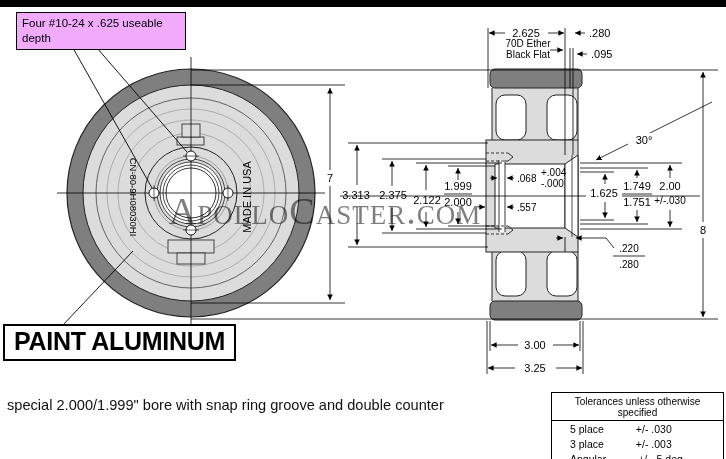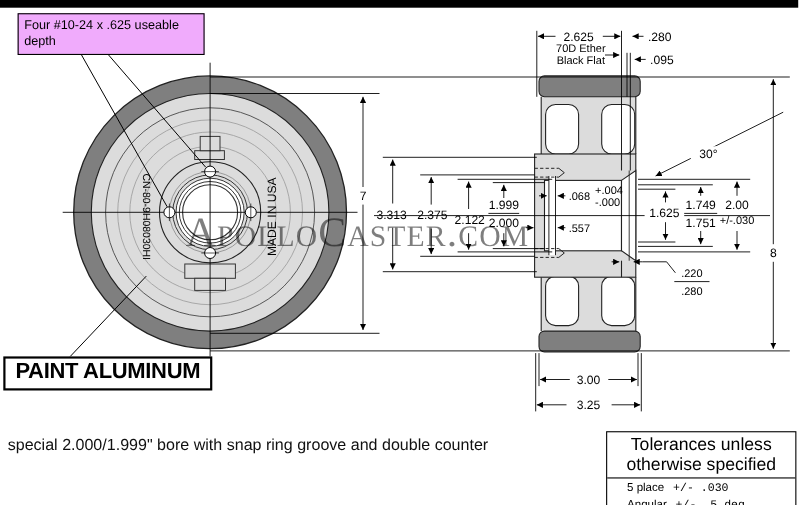--- a/index.html
+++ b/index.html
@@ -5,27 +5,27 @@
   html,body{margin:0;padding:0;background:#fff;}
   #stage{position:relative;width:726px;height:459px;background:#fff;overflow:hidden;
          font-family:"Liberation Sans",sans-serif;color:#000;}
   svg text{font-family:"Liberation Sans",sans-serif;fill:#000;}
   .dim{font-size:11px;}
   .dimsm{font-size:10px;}
   .wm{font-family:"Liberation Serif",serif;font-variant:small-caps;letter-spacing:1px;}
   .callout-box{position:absolute;left:16px;top:12px;width:158px;border:1px solid #000;
     background:#f0abfc;font-size:11.5px;line-height:15px;padding:3px 5px;}
   .paint-box{position:absolute;left:3px;top:324px;border:2px solid #000;background:#fff;
-    font-size:20px;font-weight:600;letter-spacing:-0.3px;padding:1px 9px 3px;}
+    font-size:25px;font-weight:600;letter-spacing:-0.3px;padding:1px 9px 3px;}
   .desc{position:absolute;left:7px;top:356px;width:480px;font-size:14.6px;
     line-height:19.8px;color:#111;white-space:pre;}
   .tolbox{position:absolute;left:551px;top:392px;width:171px;border:1px solid #000;background:#fff;}
-  .tolhead{font-size:16px;padding:3px 4px 2px;border-bottom:1px solid #000;text-align:center;}
+  .tolhead{font-size:10px;padding:3px 4px 2px;border-bottom:1px solid #000;text-align:center;}
   .tolrow{font-size:10.5px;padding:1.5px 0 1.5px 18px;}
-  .tolrow .v{display:inline-block;margin-left:8px;font-family:Liberation Mono, monospace;}
+  .tolrow .v{display:inline-block;margin-left:32px;}
 </style>
 </head>
 <body>
 
 <div id="stage">
 
 <svg width="726" height="459" viewBox="0 0 726 459">
   <defs>
     <marker id="arr" viewBox="0 0 10 10" refX="10" refY="5" markerWidth="7" markerHeight="7" orient="auto-start-reverse">
       <path d="M0,0 L10,5 L0,10 z" fill="#000"></path>
@@ -255,17 +255,20 @@
   
 </div>
 
 
 <div class="tolbox">
   <div class="tolhead">Tolerances unless otherwise specified</div>
   <div class="tolrow">
     <span>5 place</span><span class="v">+/- .030</span>
   </div>
   <div class="tolrow">
+    <span>3 place</span><span class="v">+/- .003</span>
+  </div>
+  <div class="tolrow">
     <span>Angular</span><span class="v">+/- .5 deg.</span>
   </div>
 </div>
 
 </div>
 
 </body></html>

